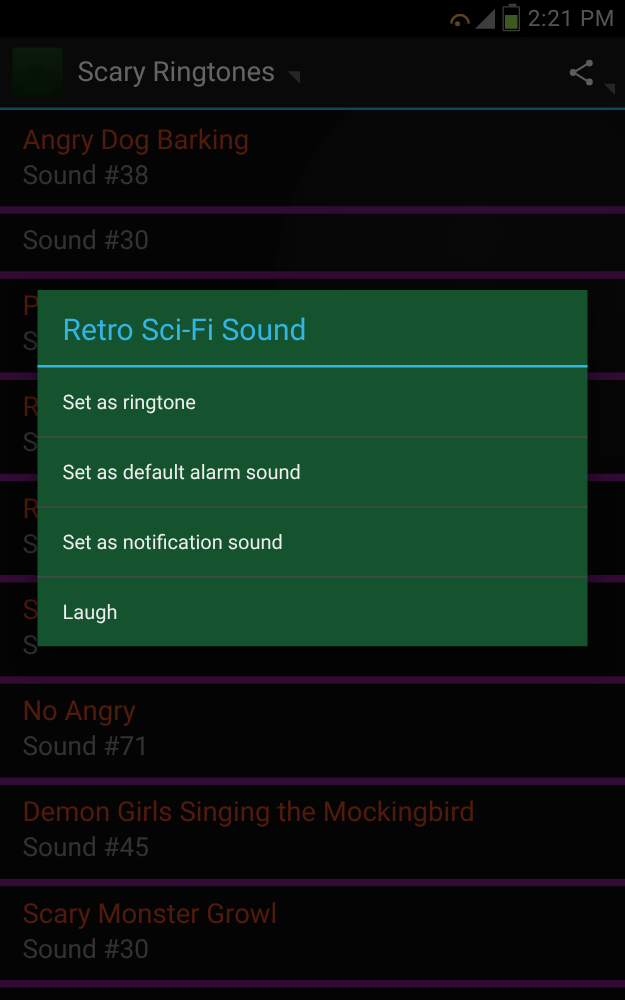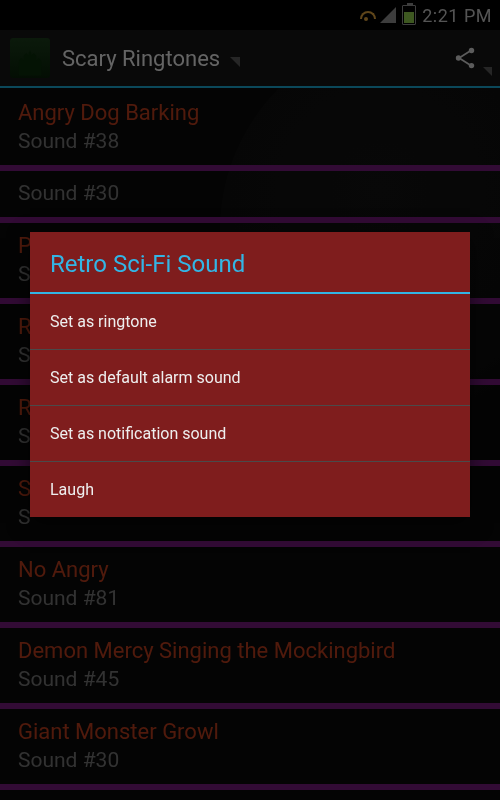--- a/index.html
+++ b/index.html
@@ -32,21 +32,21 @@
   
   .list { position: absolute; top: 90px; left: 0; right: 0; bottom: 0; }
   .list-item { padding: 10px 18px 12px; border-bottom: 6px solid #701a75; }
   .list-item .title { color: #b23a1c; font-size: 22px; margin-bottom: 4px; }
   .list-item .sub { color: #707070; font-size: 21px; }
 
   
   .backdrop { position: absolute; inset: 0; background: rgba(0,0,0,0.55); }
 
   
-  .dialog { position: absolute; left: 30px; right: 30px; top: 232px; background: #7f1d1d; box-shadow: 0 6px 20px rgba(0,0,0,0.6); }
+  .dialog { position: absolute; left: 30px; right: 30px; top: 232px; background: #14532d; box-shadow: 0 6px 20px rgba(0,0,0,0.6); }
   .dialog-title { color: #33b5e5; font-size: 24px; padding: 18px 20px 14px; }
   .dialog-divider { height: 2px; background: #33b5e5; }
   .dialog-item { color: #eee; font-size: 16px; padding: 18px 20px; border-bottom: 1px solid #4a4a4a; }
   .dialog-item:last-child { border-bottom: none; }
 
   
   .bg-moon { position: absolute; top: 30px; right: -120px; width: 400px; height: 400px; background: radial-gradient(circle at 40% 40%, #1a1a1a 0%, #121212 60%, transparent 70%); border-radius: 50%; opacity: 0.5; pointer-events: none; }
 </style>
 </head>
 <body>
@@ -104,28 +104,28 @@
     <div class="list-item">
       <div class="title">R</div>
       <div class="sub">S</div>
     </div>
     <div class="list-item">
       <div class="title">S</div>
       <div class="sub">S</div>
     </div>
     <div class="list-item">
       <div class="title">No Angry</div>
-      <div class="sub">Sound #81</div>
+      <div class="sub">Sound #71</div>
     </div>
     <div class="list-item">
-      <div class="title">Demon Mercy Singing the Mockingbird</div>
+      <div class="title">Demon Girls Singing the Mockingbird</div>
       <div class="sub">Sound #45</div>
     </div>
     <div class="list-item">
-      <div class="title">Giant Monster Growl</div>
+      <div class="title">Scary Monster Growl</div>
       <div class="sub">Sound #30</div>
     </div>
   </div>
 
   <div class="backdrop"></div>
 
   <div class="dialog">
     <div class="dialog-title">Retro Sci-Fi Sound</div>
     <div class="dialog-divider"></div>
     <div class="dialog-item">Set as ringtone</div>

